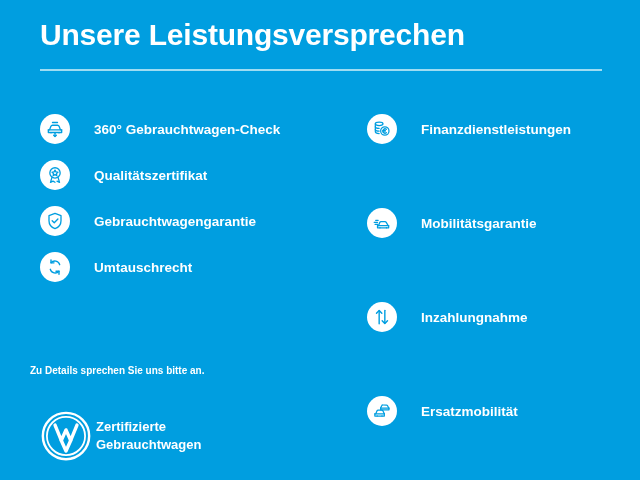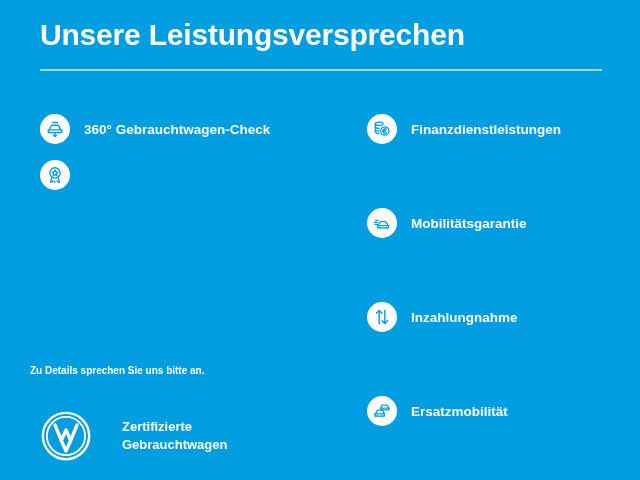--- a/index.html
+++ b/index.html
@@ -67,21 +67,21 @@
     height: 30px;
     border-radius: 50%;
     background: #ffffff;
     flex: 0 0 30px;
     display: flex;
     align-items: center;
     justify-content: center;
   }
   .badge svg { display: block; }
   .item-label {
-    margin-left: 14px;
+    margin-left: 24px;
     font-size: 13.5px;
     font-weight: bold;
     color: #ffffff;
     white-space: nowrap;
   }
 
   
   .footnote {
     position: absolute;
     left: 30px;
@@ -92,21 +92,21 @@
   }
   .brand {
     position: absolute;
     left: 40px;
     top: 410px;
     display: flex;
     align-items: center;
   }
   .brand-logo { width: 52px; height: 52px; flex: 0 0 52px; }
   .brand-text {
-    margin-left: 30px;
+    margin-left: 4px;
     font-size: 13px;
     font-weight: bold;
     line-height: 1.35;
     color: #ffffff;
   }
 </style>
 </head>
 <body>
 
 <div class="slide">
@@ -136,24 +136,45 @@
 
       <div class="item">
         <span class="badge">
           <svg width="20" height="20" viewBox="0 0 24 24" fill="none" stroke="#009ee0" stroke-width="1.6" stroke-linecap="round" stroke-linejoin="round">
             <circle cx="12" cy="9.5" r="6.2"></circle>
             <path d="M12 6.1l1.1 2.2 2.4.35-1.75 1.7.41 2.4L12 11.6l-2.16 1.15.41-2.4L8.5 8.65l2.4-.35z"></path>
             <path d="M8.4 14.6L6.6 20.8l3-1.4 2.4 1.3"></path>
             <path d="M15.6 14.6l1.8 6.2-3-1.4"></path>
           </svg>
         </span>
-      </div>
-
-
-
+        <span class="item-label">Qualitätszertifikat</span>
+      </div>
+
+      <div class="item">
+        <span class="badge">
+          <svg width="20" height="20" viewBox="0 0 24 24" fill="none" stroke="#009ee0" stroke-width="1.6" stroke-linecap="round" stroke-linejoin="round">
+            <path d="M12 2.8l7.2 2.8v6c0 4.4-3 8-7.2 9.6-4.2-1.6-7.2-5.2-7.2-9.6v-6z"></path>
+            <path d="M8.6 11.7l2.5 2.5 4.4-4.6"></path>
+          </svg>
+        </span>
+        <span class="item-label">Gebrauchtwagengarantie</span>
+      </div>
+
+
+      <div class="item">
+        <span class="badge">
+          <svg width="20" height="20" viewBox="0 0 24 24" fill="none" stroke="#009ee0" stroke-width="1.7" stroke-linecap="round" stroke-linejoin="round">
+            <path d="M17.6 9.2a6 6 0 0 0-10.4-2.3"></path>
+            <path d="M7.2 3.4v3.6h3.6"></path>
+            <path d="M6.4 14.8a6 6 0 0 0 10.4 2.3"></path>
+            <path d="M16.8 20.6V17h-3.6"></path>
+          </svg>
+        </span>
+        <span class="item-label">Umtauschrecht</span>
+      </div>
 
     </div>
 
     <div class="col col-right">
 
       <div class="item">
         <span class="badge">
           <svg width="20" height="20" viewBox="0 0 24 24" fill="none" stroke="#009ee0" stroke-width="1.5" stroke-linecap="round" stroke-linejoin="round">
             <ellipse cx="8.6" cy="5.8" rx="4.6" ry="2"></ellipse>
             <path d="M4 5.8v9.6c0 1.1 2.1 2 4.6 2"></path>

